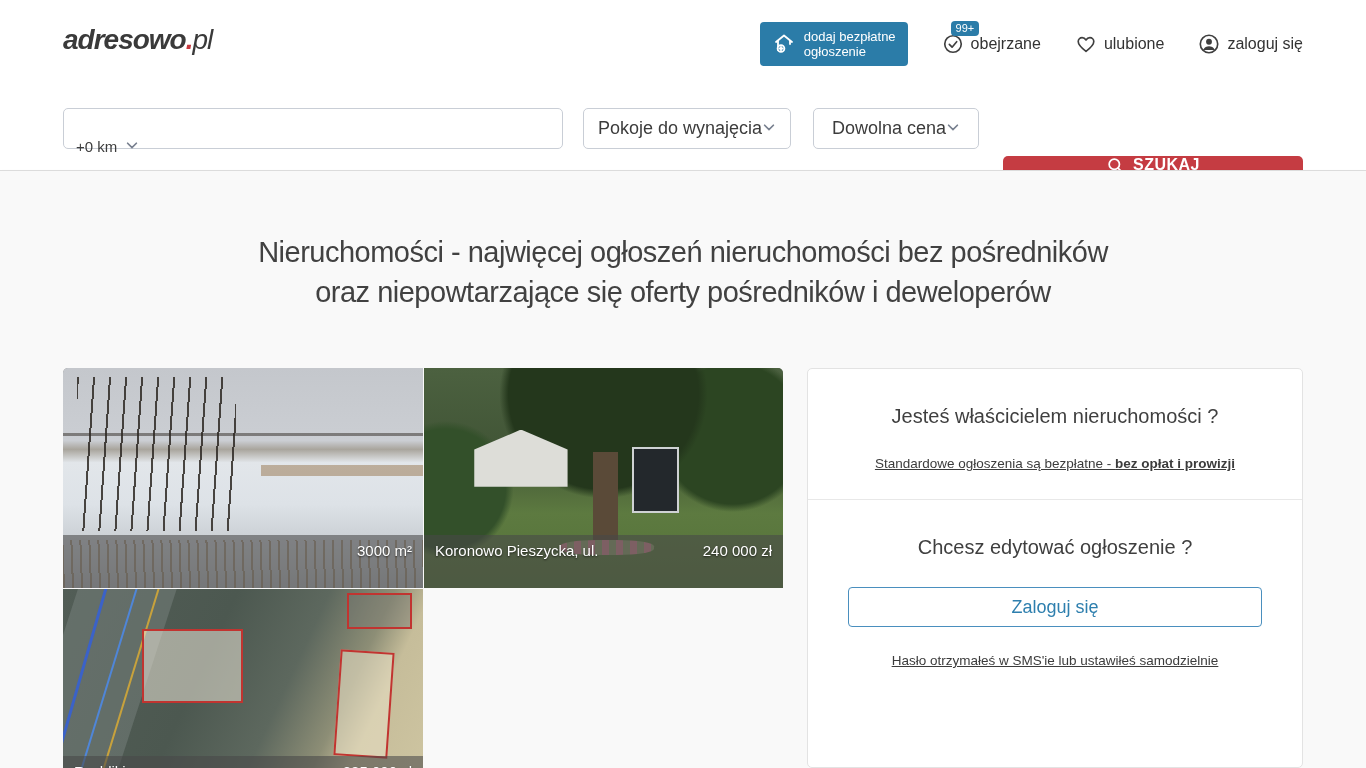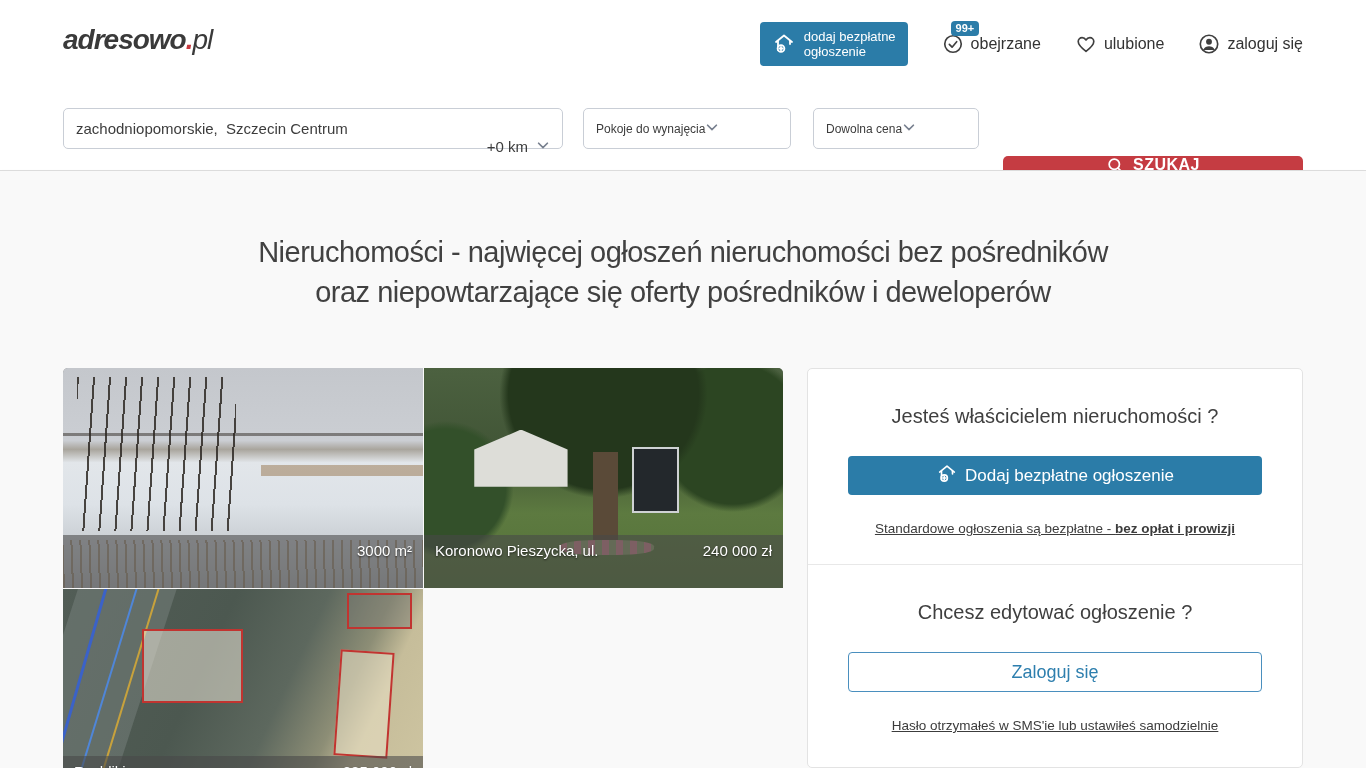--- a/index.html
+++ b/index.html
@@ -11,28 +11,28 @@
   .topbar { position:absolute; top:0; left:0; width:1366px; height:88px; background:#fff; }
   .logo { position:absolute; left:63px; top:24px; font-style:italic; font-size:28px; letter-spacing:-1px; cursor:pointer; white-space:nowrap; }
   .logo .main { font-weight:700; color:#3a3a3a; }
   .logo .dot  { font-weight:700; color:#c5393e; }
   .logo .pl   { font-weight:400; color:#3a3a3a; }
 
   .header-actions { position:absolute; right:63px; top:0; height:88px; display:flex; align-items:center; gap:34px; }
   .add-btn { display:flex; align-items:center; gap:8px; background:#2b7ca8; color:#fff; border:none; border-radius:4px; padding:7px 12px; font-size:13px; line-height:15px; text-align:left; cursor:pointer; font-family:inherit; }
   .hdr-item { position:relative; display:flex; align-items:center; gap:7px; font-size:16px; color:#333; cursor:pointer; }
   .hdr-item svg { display:block; }
-  .badge { position:absolute; top:-12px; left:9px; background:#2b7ca8; color:#fff; font-size:11px; font-weight:700; padding:1px 5px 2px; border-radius:4px; }
+  .badge { position:absolute; top:-12px; left:9px; background:#2b7ca8; color:#fff; font-size:11px; font-weight:400; padding:1px 5px 2px; border-radius:4px; }
 
   
   .search-row { position:absolute; top:108px; left:63px; width:1240px; height:41px; display:flex; }
   .loc-box { width:500px; height:41px; border:1px solid #c9ced6; border-radius:5px; background:#fff; display:flex; align-items:center; padding:0 12px; margin-right:20px; }
   .loc-box input { flex:1; border:none; outline:none; font-size:15px; color:#3c3c3c; font-family:inherit; background:transparent; }
   .radius { display:flex; align-items:center; gap:8px; font-size:15px; color:#3c3c3c; cursor:pointer; white-space:nowrap;margin-top:36px; }
-  .select-box { height:41px; border:1px solid #c9ced6; border-radius:5px; background:#fff; display:flex; align-items:center; justify-content:flex-start; padding:0 12px; font-size:12px; color:#3c3c3c; cursor:pointer; }
+  .select-box { height:41px; border:1px solid #c9ced6; border-radius:5px; background:#fff; display:flex; align-items:center; justify-content:center; padding:0 12px; font-size:18px; color:#3c3c3c; cursor:pointer; }
   .sel-type { width:208px; margin-right:22px; }
   .sel-price { width:166px; margin-right:24px; }
   .search-btn { width:300px; height:41px; background:#c53c42; color:#fff; border:none; border-radius:5px; font-size:16px; font-weight:700; letter-spacing:.5px; display:flex; justify-content:center; gap:8px; cursor:pointer; font-family:inherit;margin-top:48px; }
 
   .top-divider { position:absolute; top:170px; left:0; width:1366px; height:1px; background:#dcdcdc; box-shadow:0 2px 4px rgba(0,0,0,.06); }
   .content-bg { position:absolute; top:171px; left:0; width:1366px; height:597px; background:#f9f9f9; }
 
   
   .hero { position:absolute; top:232px; left:0; width:1366px; text-align:center; color:#414141; font-size:29px; line-height:40px; letter-spacing:-.5px; font-weight:400; }
 
@@ -150,21 +150,20 @@
             <path d="M5.5 18.5 C7 15.5 9.5 14.5 12 14.5 C14.5 14.5 17 15.5 18.5 18.5" fill="#3f3f3f"></path>
           </svg>
         </span>
         <span>zaloguj się</span>
       </div>
     </div>
   </div>
 
   <div class="search-row">
     <div class="loc-box">
-      <input type="text" value="zachodniopomorskie,  Szczecin Centrum" style="">
       <div class="radius">
         <span>+0 km</span>
         <span>
           <svg width="14" height="14" viewBox="0 0 16 16" fill="none" stroke="#78808f" stroke-width="2" stroke-linecap="round">
               <path d="M3 6 L8 11 L13 6"></path>
             </svg>
         </span>
       </div>
     </div>
 
@@ -260,32 +259,20 @@
             <span></span>
             <span></span>
           </div>
       </div>
     </div>
   </div>
 
   <div class="side-card">
     <div class="side-sec">
       <h2>Jesteś właścicielem nieruchomości ?</h2>
-      <button class="side-btn-blue">
-        <span>
-          <svg width="22" height="22" viewBox="0 0 24 24" fill="none" stroke="#fff" stroke-width="1.8" stroke-linecap="round" stroke-linejoin="round">
-            <path d="M4 11 L12 4.5 L20 11"></path>
-              <path d="M6 10 V19 H11"></path>
-              <path d="M18 10 V13"></path>
-            <circle cx="9" cy="17.5" r="3.4" fill="#2b7ca8"></circle>
-            <path d="M9 15.8 V19.2 M7.3 17.5 H10.7"></path>
-          </svg>
-        </span>
-        <span>Dodaj bezpłatne ogłoszenie</span>
-      </button>
       <div class="side-note">
         <span>Standardowe ogłoszenia są bezpłatne - </span><b>bez opłat i prowizji</b>
       </div>
     </div>
 
     <div class="side-div"></div>
 
     <div class="side-sec">
       <h2>Chcesz edytować ogłoszenie ?</h2>
       <button class="side-btn-outline">Zaloguj się</button>

